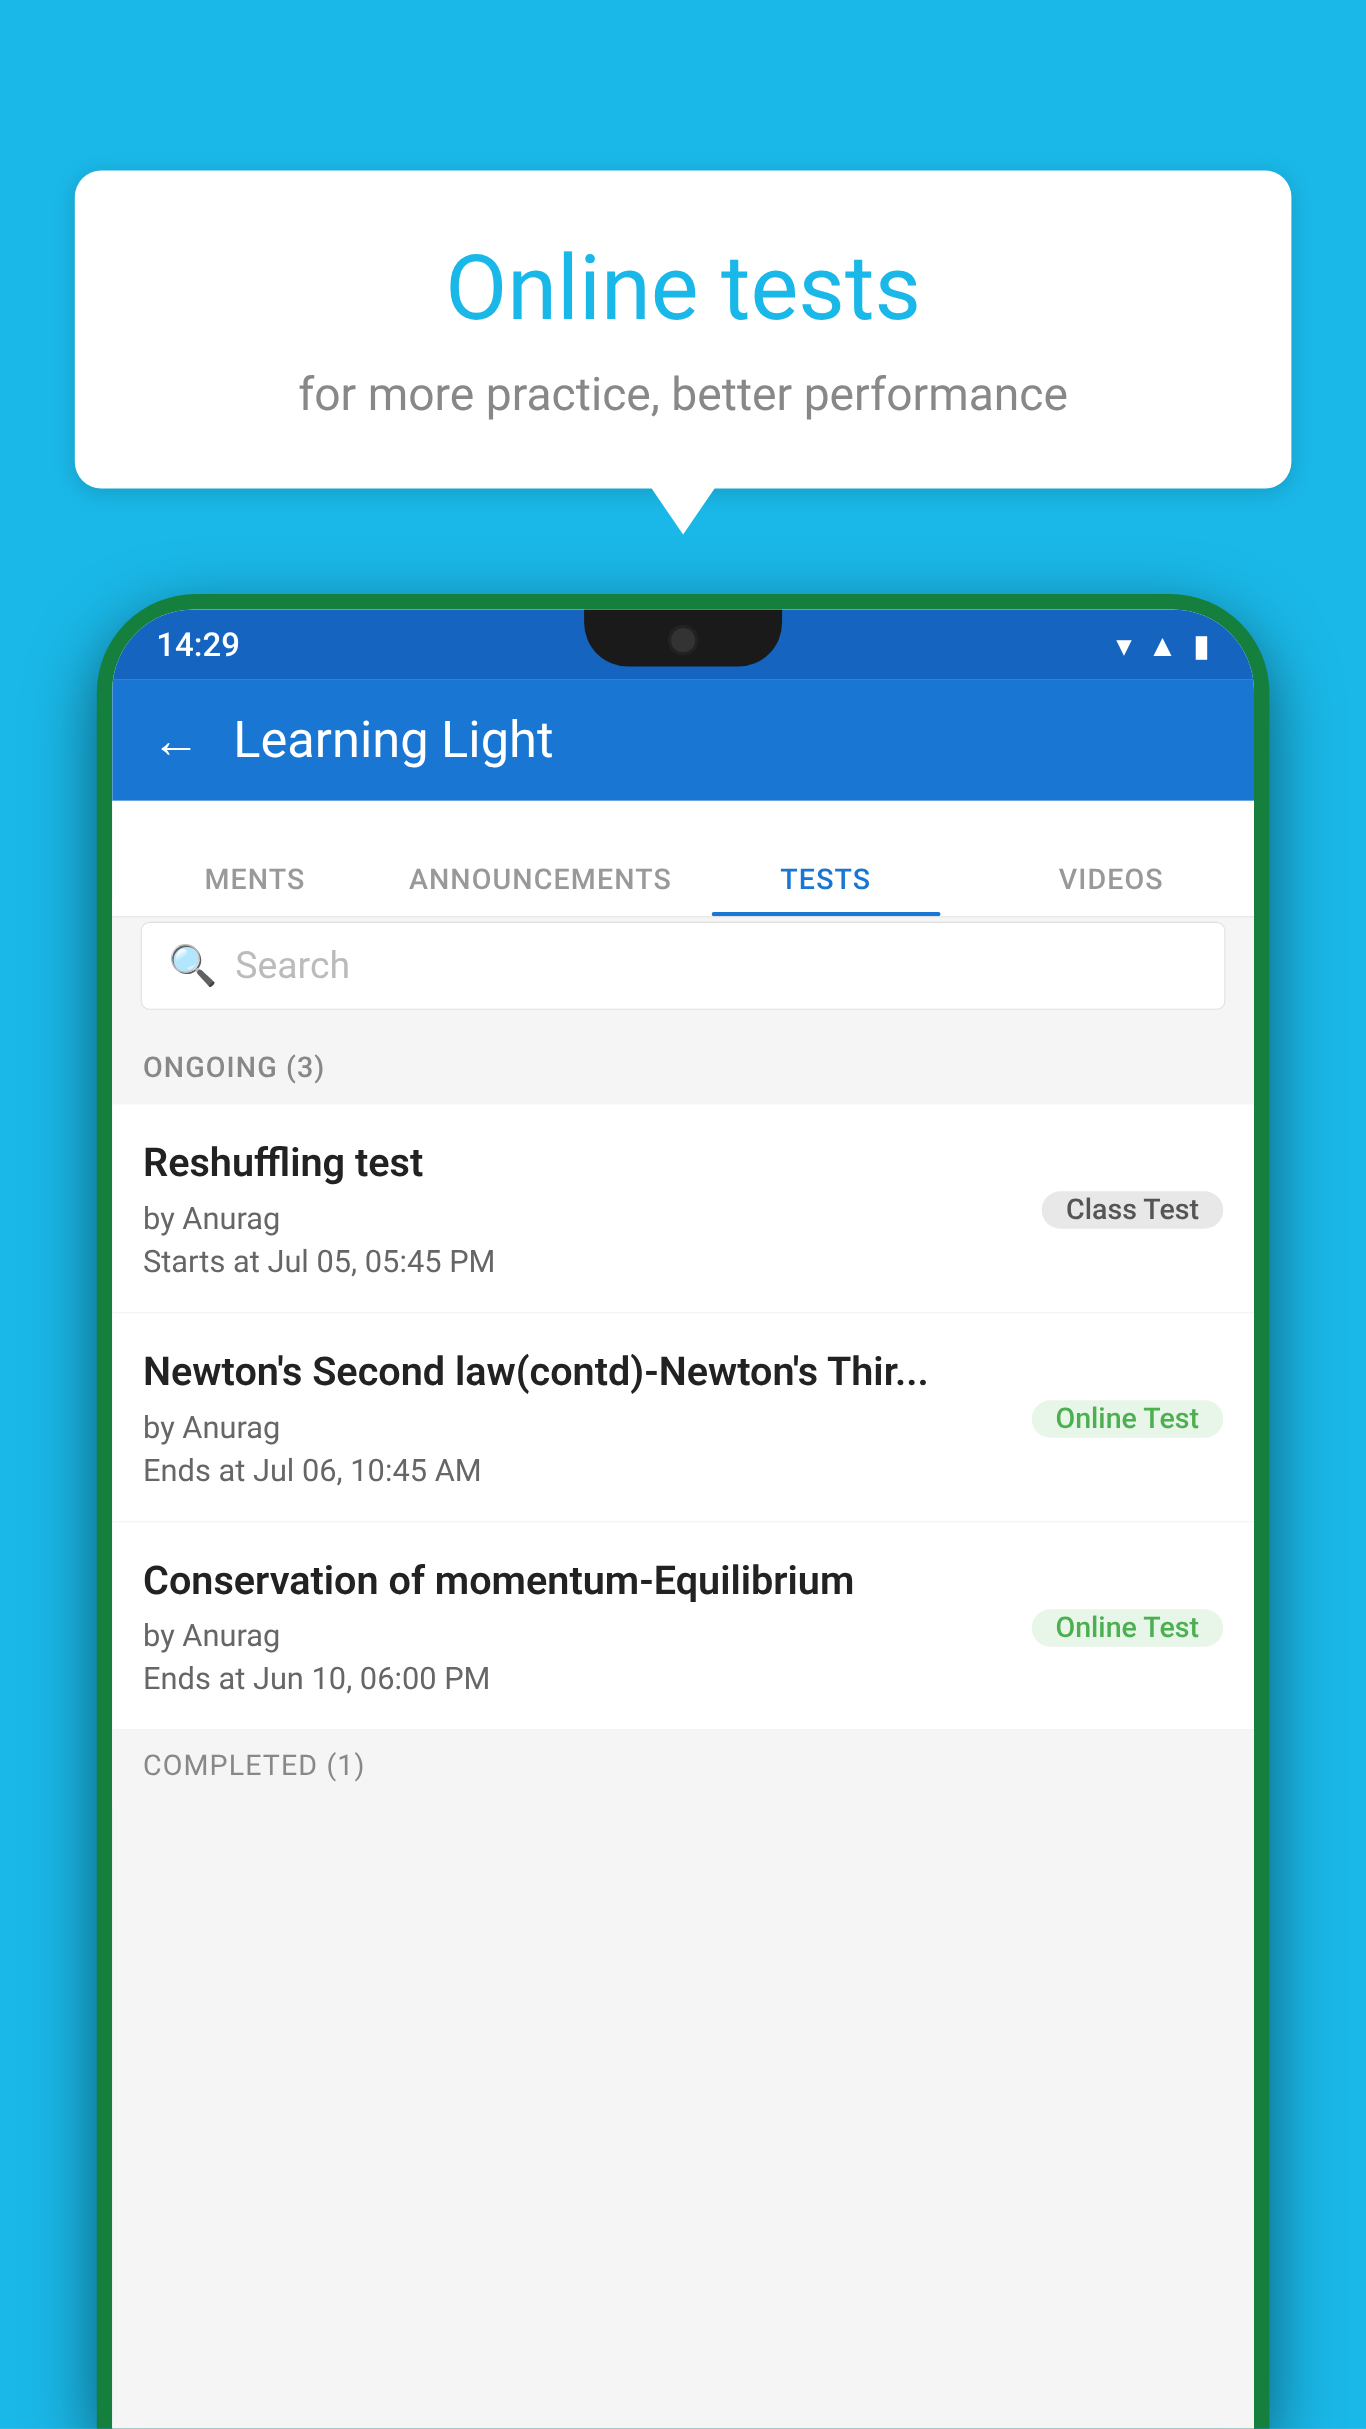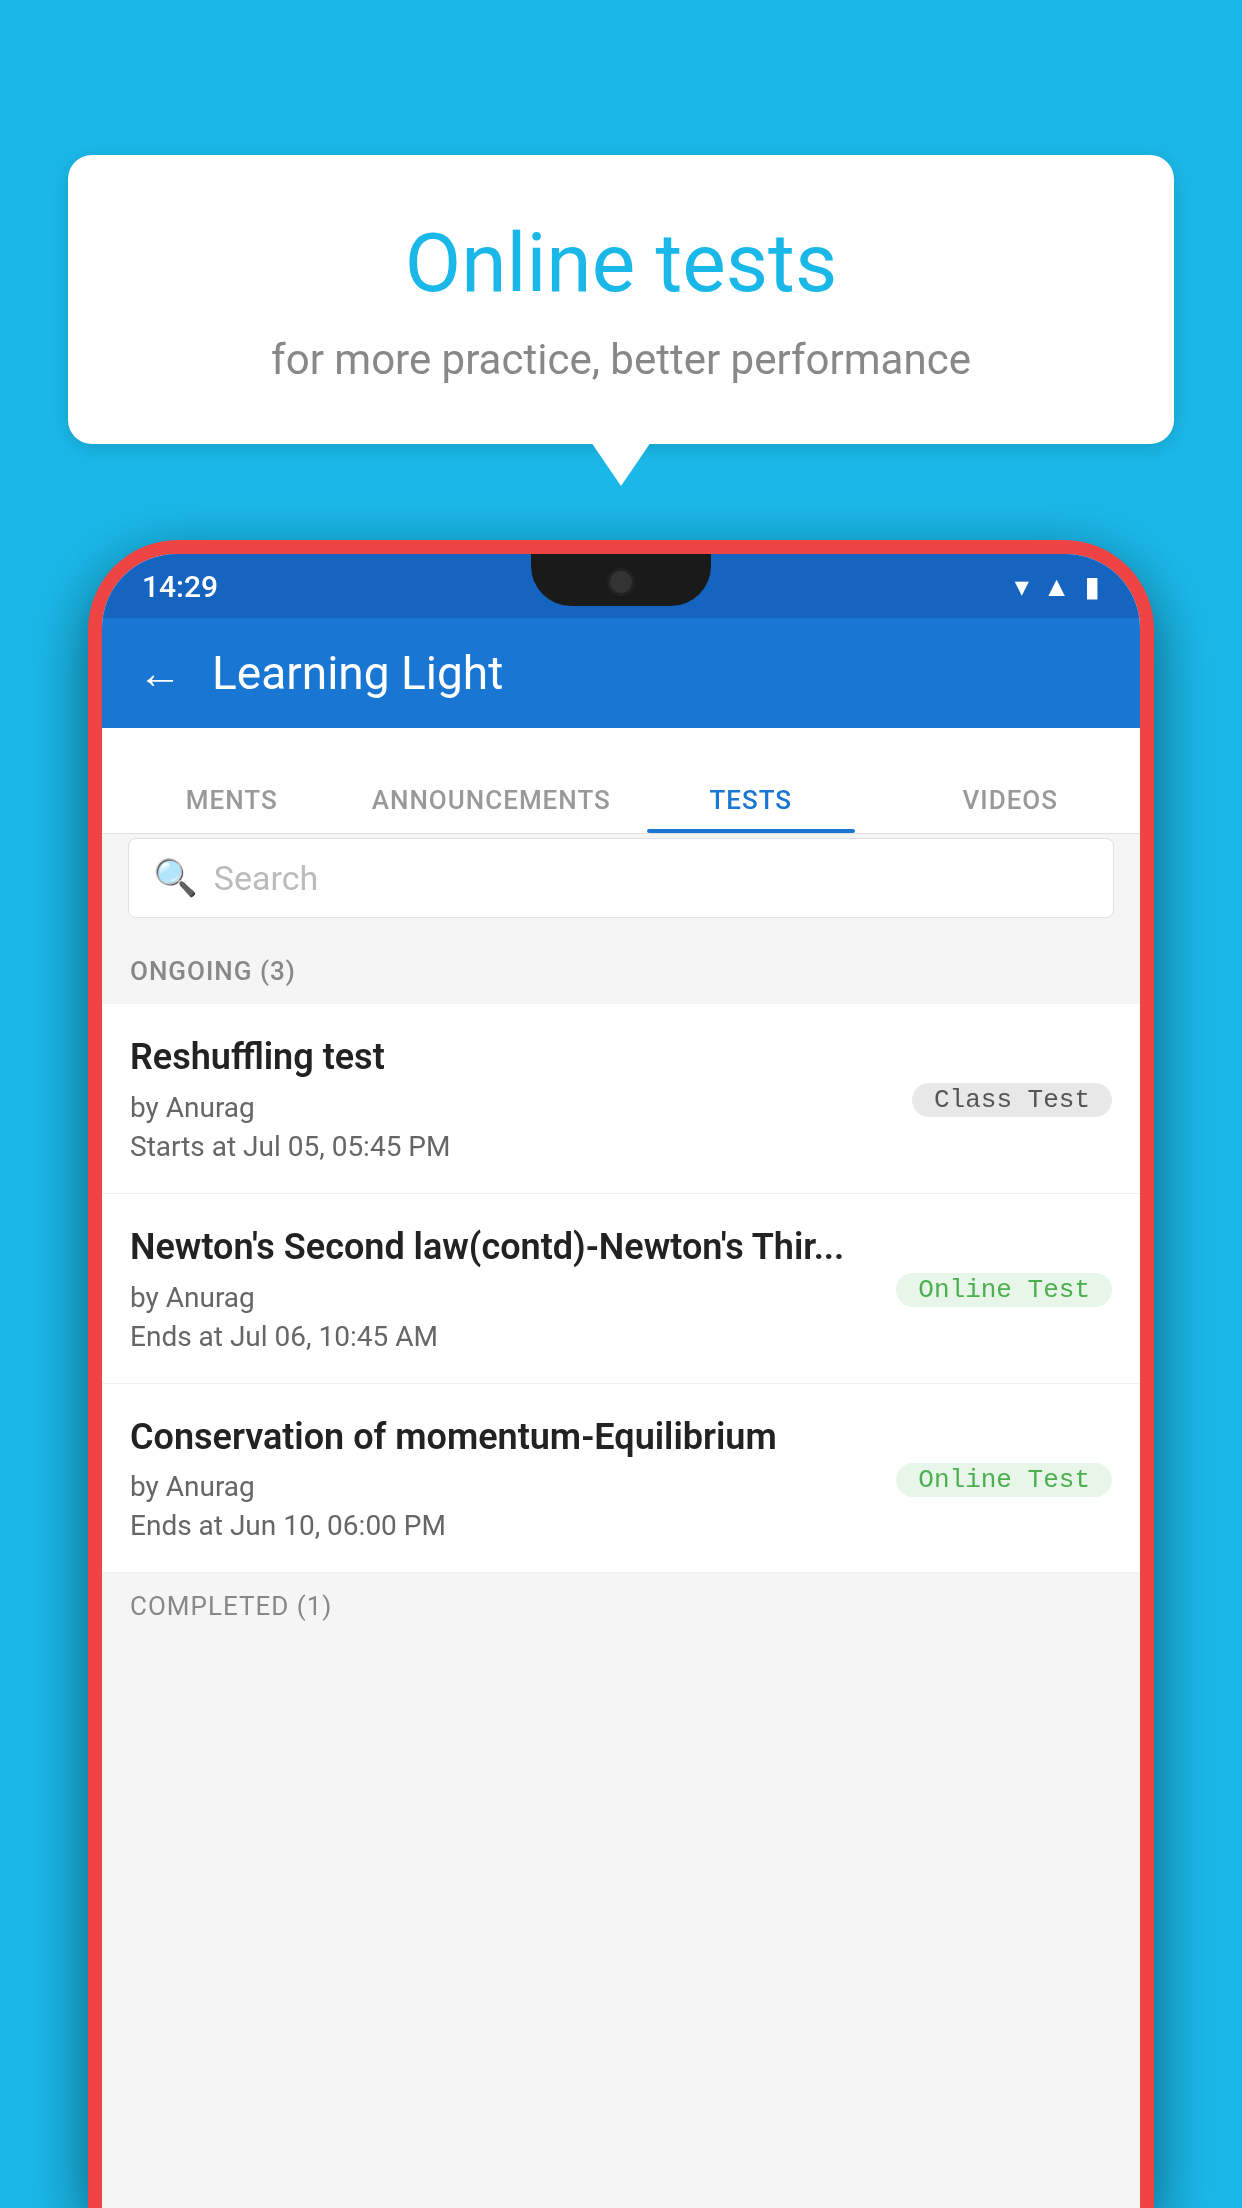--- a/index.html
+++ b/index.html
@@ -59,21 +59,21 @@
       position: absolute;
       top: 540px;
       left: 88px;
       right: 88px;
       bottom: 0;
     }
 
     .phone-frame {
       width: 100%;
       height: 100%;
-      background: #ef4444;
+      background: #15803d;
       border-radius: 90px 90px 0 0;
       position: relative;
       box-shadow: 0 20px 60px rgba(0,0,0,0.5);
       overflow: hidden;
     }
 
     
     .phone-notch {
       position: absolute;
       top: 0;
@@ -297,21 +297,20 @@
     }
 
     .test-badge {
       padding: 2px 22px;
       border-radius: 30px;
       font-size: 26px;
       font-weight: 500;
       white-space: nowrap;
       flex-shrink: 0;
       margin-top: 4px;
-      font-family: Liberation Mono, monospace;
     }
 
     .badge-class-test {
       background: #e8e8e8;
       color: #555;
     }
 
     .badge-online-test {
       background: #e8f5e9;
       color: #4caf50;

